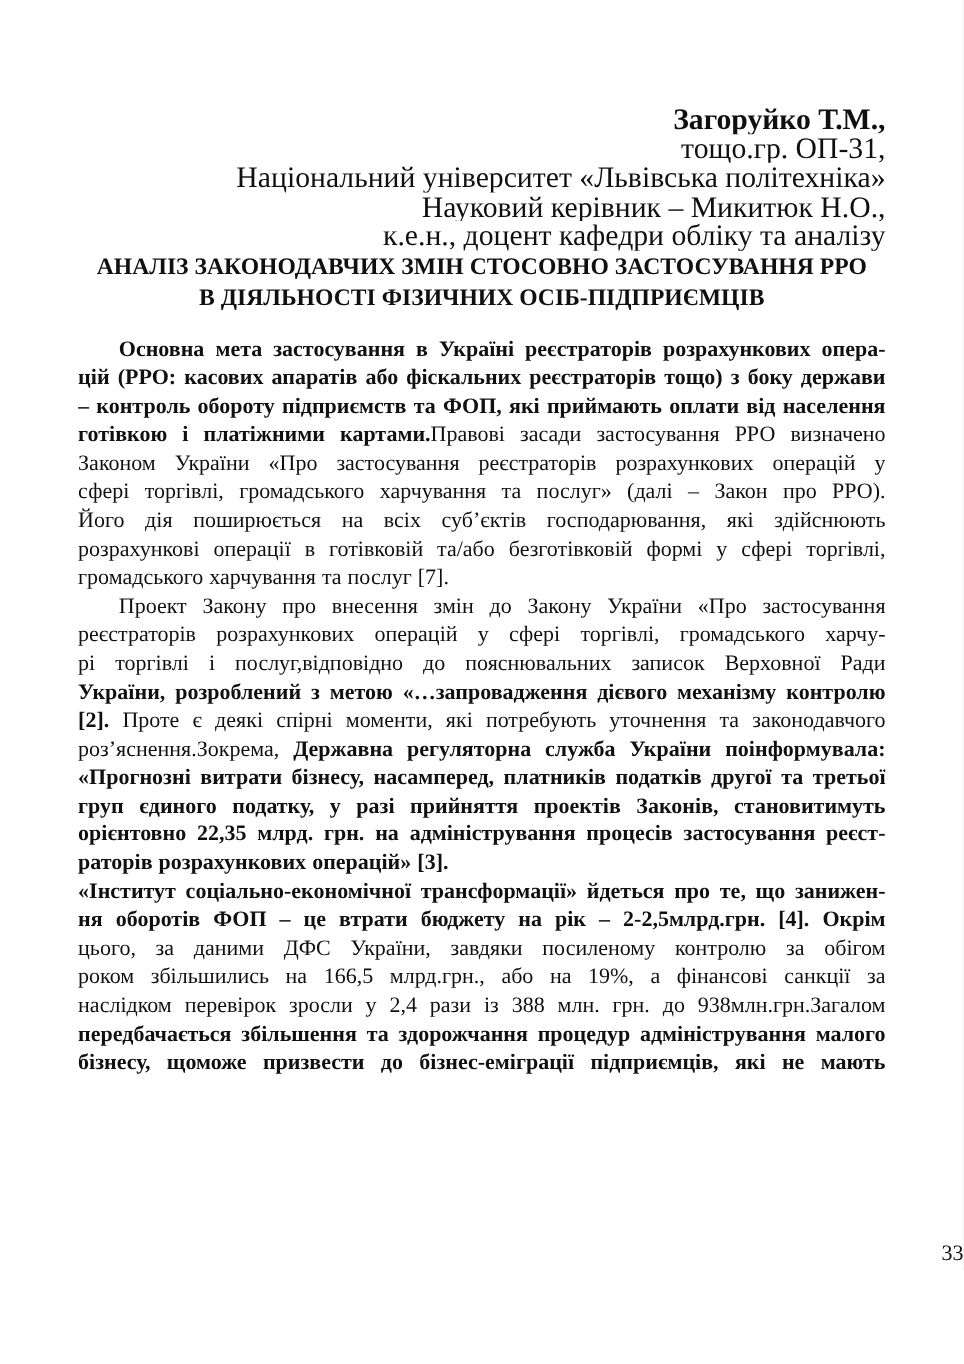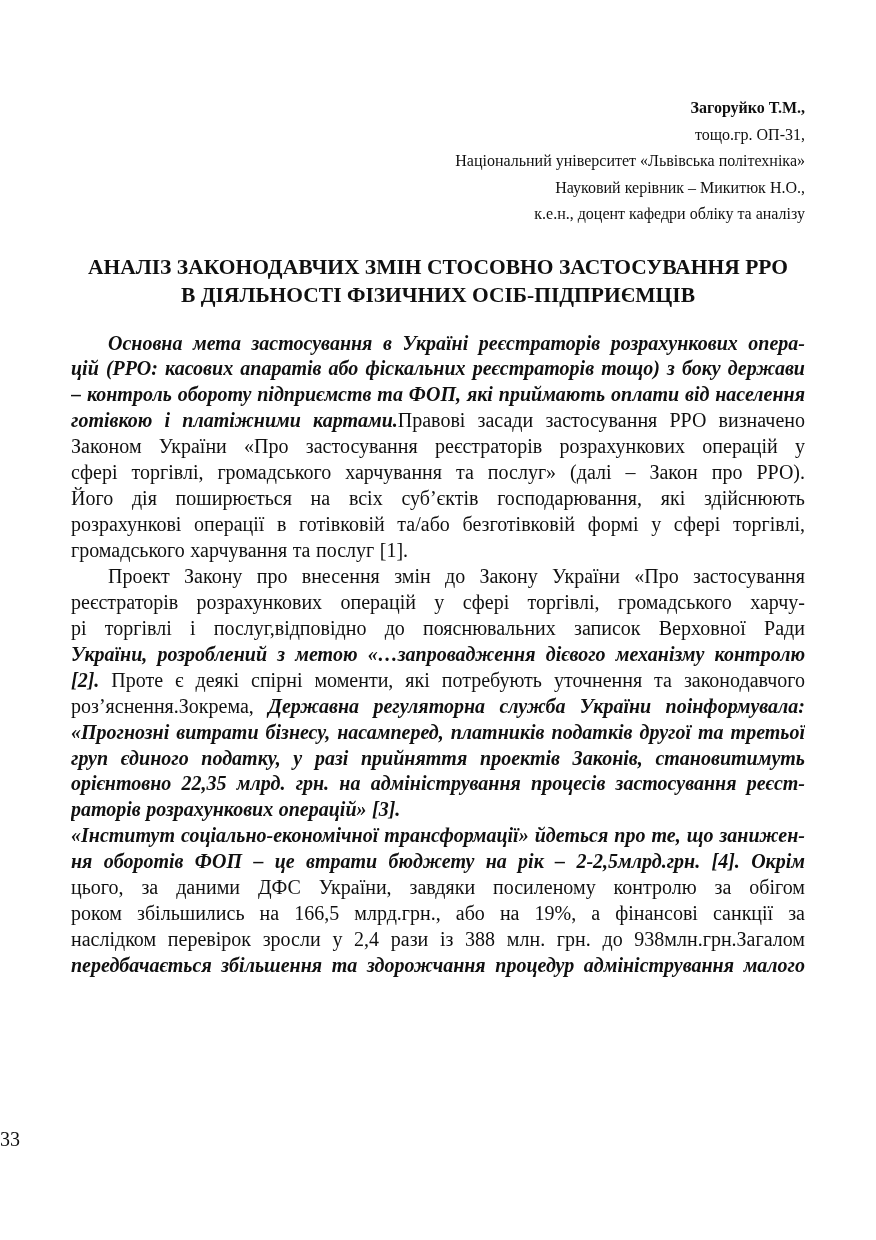--- a/index.html
+++ b/index.html
@@ -14,53 +14,52 @@
     margin: 0 auto;
   }
   .content {
     position: absolute;
     left: 71px;
     top: 95px;
     width: 734px;
   }
   .byline {
     text-align: right;
-    font-size: 16px;
+    font-size: 27px;
     line-height: 26.5px;
   }
   .byline .b-line { height: 26.5px; overflow: hidden; }
   .byline .bold { font-weight: bold; }
   .title {
-    margin-top: 25px;
     text-align: center;
     font-weight: bold;
     font-size: 21.5px;
     line-height: 28px;
   }
   .body-text {
     margin-top: 22px;
     font-size: 20px;
     line-height: 25.95px;
   }
   .line {
     height: 25.95px;
     overflow: hidden;
     text-align: justify;
     text-align-last: justify;
     word-spacing: 0.5px;
   }
   .line.end { text-align-last: left; }
   .line.indent { text-indent: 37px; }
-  .line b { font-weight: bold; font-style: italic; }
+  .line b { font-weight: bold; }
   .page-number {
     position: absolute;
     top: 1128px;
     left: 0;
     width: 100%;
-    text-align: left;
+    text-align: right;
     font-size: 20px;
   }
 </style>
 </head>
 <body>
 
 <div class="page">
   <div class="content">
 
     <div class="byline" id="byline">
@@ -79,40 +78,41 @@
     <div class="body-text" id="body-text">
         <div>
           <div class="line indent"><b>Основна мета застосування в Україні реєстраторів розрахункових опера-</b></div>
           <div class="line"><b>цій (РРО: касових апаратів або фіскальних реєстраторів тощо) з боку держави</b></div>
           <div class="line"><b>– контроль обороту підприємств та ФОП, які приймають оплати від населення</b></div>
           <div class="line"><b>готівкою і платіжними картами.</b><span>Правові засади застосування РРО визначено</span></div>
           <div class="line"><span>Законом України «Про застосування реєстраторів розрахункових операцій у</span></div>
           <div class="line"><span>сфері торгівлі, громадського харчування та послуг» (далі – Закон про РРО).</span></div>
           <div class="line"><span>Його дія поширюється на всіх суб’єктів господарювання, які здійснюють</span></div>
           <div class="line"><span>розрахункові операції в готівковій та/або безготівковій формі у сфері торгівлі,</span></div>
-          <div class="line end"><span>громадського харчування та послуг [1].</span></div>
+          <div class="line end"><span>громадського харчування та послуг [7].</span></div>
         </div>
         <div>
           <div class="line indent"><span>Проект Закону про внесення змін до Закону України «Про застосування</span></div>
           <div class="line"><span>реєстраторів розрахункових операцій у сфері торгівлі, громадського харчу-</span></div>
           <div class="line"><span>рі торгівлі і послуг,відповідно до пояснювальних записок Верховної Ради</span></div>
           <div class="line"><b>України, розроблений з метою «…запровадження дієвого механізму контролю</b></div>
           <div class="line"><b>[2].</b><span> Проте є деякі спірні моменти, які потребують уточнення та законодавчого</span></div>
           <div class="line"><span>роз’яснення.Зокрема, </span><b>Державна регуляторна служба України поінформувала:</b></div>
           <div class="line"><b>«Прогнозні витрати бізнесу, насамперед, платників податків другої та третьої</b></div>
           <div class="line"><b>груп єдиного податку, у разі прийняття проектів Законів, становитимуть</b></div>
           <div class="line"><b>орієнтовно 22,35 млрд. грн. на адміністрування процесів застосування реєст-</b></div>
           <div class="line end"><b>раторів розрахункових операцій» [3].</b></div>
         </div>
         <div>
           <div class="line"><b>«Інститут соціально-економічної трансформації» йдеться про те, що занижен-</b></div>
           <div class="line"><b>ня оборотів ФОП – це втрати бюджету на рік – 2-2,5млрд.грн. [4]. Окрім</b></div>
           <div class="line"><span>цього, за даними ДФС України, завдяки посиленому контролю за обігом</span></div>
           <div class="line"><span>роком збільшились на 166,5 млрд.грн., або на 19%, а фінансові санкції за</span></div>
           <div class="line"><span>наслідком перевірок зросли у 2,4 рази із 388 млн. грн. до 938млн.грн.Загалом</span></div>
           <div class="line"><b>передбачається збільшення та здорожчання процедур адміністрування малого</b></div>
+          <div class="line"><b>бізнесу, щоможе призвести до бізнес-еміграції підприємців, які не мають</b></div>
         </div>
       </div>
 
   </div>
 
   <div class="page-number">33</div>
 </div>
 
 </body></html>

